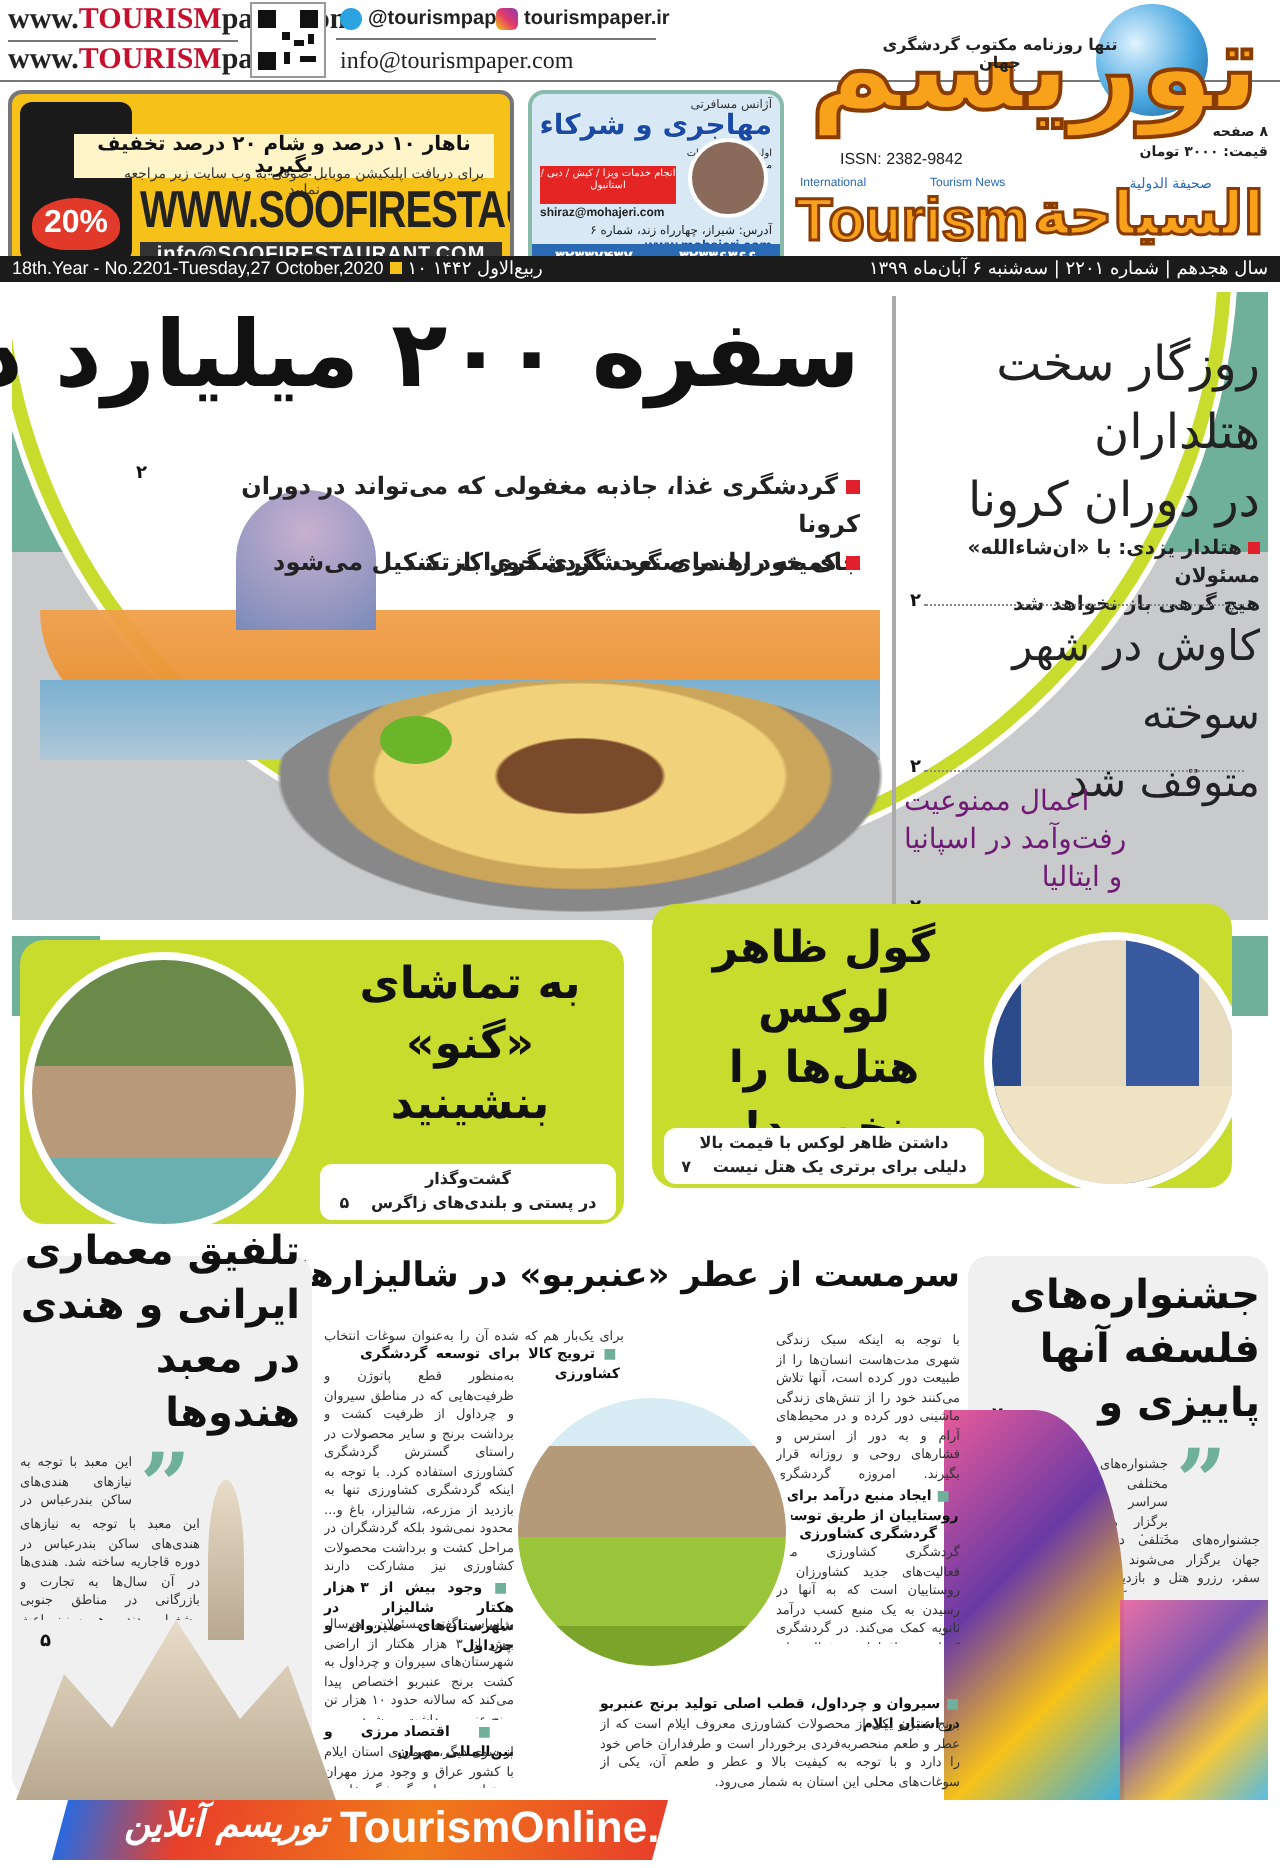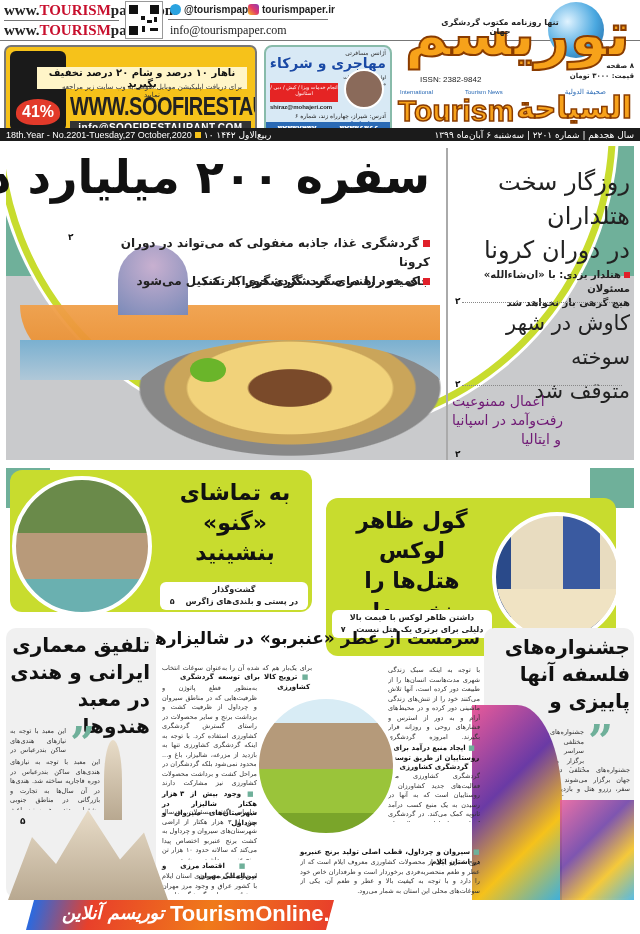--- a/index.html
+++ b/index.html
@@ -116,21 +116,21 @@
   <span class="ic" style="background:linear-gradient(45deg,#f6c21a,#e23a6a,#8a3ab5)"></span>
   <span>tourismpaper.ir</span>
 </div>
 <div class="abs hr" style="left:168px;top:19px;width:160px"></div>
 <div class="abs social" style="left:170px;top:23px;font-family:'Liberation Serif',serif;font-size:12px;font-weight:normal">
   <span>info@tourismpaper.com</span>
 </div>
 
 <div class="abs ad1" style="left:4px;top:45px;width:253px;height:92px">
   <div class="phone"></div>
-  <div class="badge20">41%</div>
+  <div class="badge20">20%</div>
   <div class="l2">ناهار ۱۰ درصد و شام ۲۰ درصد تخفیف بگیرید</div>
   <div class="l3">برای دریافت اپلیکیشن موبایل صوفی به وب سایت زیر مراجعه نمایید</div>
   <div class="l4">WWW.SOOFIRESTAURANT.COM</div>
   <div class="l5">info@SOOFIRESTAURANT.COM</div>
 </div>
 
 <div class="abs ad2" style="left:264px;top:45px;width:128px;height:92px">
   <div class="t">آژانس مسافرتی</div>
   <div class="h">مهاجری و شرکاء</div>
   <div class="s">اولین شرکت خدمات مسافرتی در ایران</div>
@@ -202,21 +202,21 @@
 <div class="abs num" style="left:455px;top:379px">۲</div>
 <div class="abs dots" style="left:462px;top:385px;width:160px"></div>
 <div class="abs side-m" style="left:452px;top:392px;width:178px;text-align:left;direction:rtl">
   <div style="text-align:left">اعمال ممنوعیت</div>
   <div style="text-align:left">رفت‌وآمد در اسپانیا</div>
   <div style="text-align:center">و ایتالیا</div>
 </div>
 <div class="abs num" style="left:455px;top:449px">۲</div>
 
 <div class="abs teal" style="left:590px;top:468px;width:44px;height:40px"></div>
-<div class="abs greenbox" style="left:326px;top:498px;width:290px;height:158px">
+<div class="abs greenbox" style="left:326px;top:452px;width:290px;height:142px">
   <div class="abs photo-hotel" style="left:166px;top:14px;width:130px;height:130px">
       <div class="bed"></div>
     </div>
   <div class="abs boxtitle" style="left:6px;top:8px;width:160px">
     <div>گول ظاهر لوکس</div>
     <div>هتل‌ها را</div>
     <div>نخورید!</div>
   </div>
   <div class="abs pill" style="left:6px;top:112px;width:160px;padding:2px 4px">
     <div>داشتن ظاهر لوکس با قیمت بالا</div>
@@ -260,21 +260,21 @@
 <div class="abs bodytxt" style="left:162px;top:664px;width:150px;height:10px;overflow:hidden">برای یک‌بار هم که شده آن را به‌عنوان سوغات انتخاب کرده‌اند.</div>
 <div class="abs sub bodytxt" style="left:180px;top:673px;width:130px;font-weight:bold">ترویج کالا برای توسعه گردشگری کشاورزی</div>
 <div class="abs bodytxt" style="left:162px;top:684px;width:95px;height:104px;overflow:hidden">به‌منظور قطع پاتوژن و ظرفیت‌هایی که در مناطق سیروان و چرداول از ظرفیت کشت و برداشت برنج و سایر محصولات در راستای گسترش گردشگری کشاورزی استفاده کرد. با توجه به اینکه گردشگری کشاورزی تنها به بازدید از مزرعه، شالیزار، باغ و... محدود نمی‌شود بلکه گردشگران در مراحل کشت و برداشت محصولات کشاورزی نیز مشارکت دارند می‌توان با این اقدامات برای بسیاری از گردشگران جالب بوده و به جذب گردشگر و توسعه منطقه کمک شایانی می‌کند.</div>
 <div class="abs sub bodytxt" style="left:162px;top:790px;width:95px;font-weight:bold">وجود بیش از ۳ هزار هکتار شالیزار در شهرستان‌های سیروان و چرداول</div>
 <div class="abs bodytxt" style="left:162px;top:808px;width:95px;height:52px;overflow:hidden">براساس گفته مسئولان، هرسال بیش از ۳ هزار هکتار از اراضی شهرستان‌های سیروان و چرداول به کشت برنج عنبربو اختصاص پیدا می‌کند که سالانه حدود ۱۰ هزار تن برنج عنبربو برداشت می‌شود.</div>
 <div class="abs sub bodytxt" style="left:162px;top:862px;width:95px;font-weight:bold">اقتصاد مرزی و بین‌المللی مهران</div>
 <div class="abs bodytxt" style="left:162px;top:872px;width:95px;height:22px;overflow:hidden">از سوی دیگر، هم‌مرزی استان ایلام با کشور عراق و وجود مرز مهران می‌تواند در جلب گردشگر خارجی نیز نقش بسزایی داشته باشد.</div>
 <div class="abs valley" style="left:256px;top:696px;width:140px;height:140px"></div>
 
 <div class="abs graybox" style="left:6px;top:628px;width:150px;height:270px"></div>
-<div class="abs col-h" style="left:10px;top:632px;width:140px">
+<div class="abs col-h" style="left:10px;top:612px;width:140px">
   <div>تلفیق معماری</div>
   <div>ایرانی و هندی</div>
   <div>در معبد هندوها</div>
 </div>
 <div class="abs quote" style="left:70px;top:722px">”</div>
 <div class="abs bodytxt" style="left:10px;top:727px;width:56px;height:30px;overflow:hidden">این معبد با توجه به نیازهای هندی‌های ساکن بندرعباس در دوره قاجاریه ساخته شد. هندی‌ها در آن سال‌ها به تجارت و بازرگانی در مناطق جنوبی مشغول بودند و همین نیز باعث شده بود که معبدها با مساجدی چون مسجد رنگونی‌ها بنا و ساخته شود. بنای معبد هندوها در بندرعباس نمادی از معماری هندی و ایرانی است.</div>
 <div class="abs bodytxt" style="left:10px;top:758px;width:90px;height:52px;overflow:hidden">این معبد با توجه به نیازهای هندی‌های ساکن بندرعباس در دوره قاجاریه ساخته شد. هندی‌ها در آن سال‌ها به تجارت و بازرگانی در مناطق جنوبی مشغول بودند و همین نیز باعث شده بود که معبدها با مساجدی چون مسجد رنگونی‌ها بنا و ساخته شود. بنای معبد هندوها در بندرعباس نمادی از معماری هندی و ایرانی است.</div>
 <div class="abs num" style="left:20px;top:816px">۵</div>
 <div class="abs temple" style="left:104px;top:740px;width:18px;height:80px;border-radius:50% 50% 0 0"></div>
 <div class="abs temple" style="left:8px;top:810px;width:160px;height:90px;clip-path:polygon(0 100%,15% 30%,30% 60%,50% 0,70% 55%,85% 25%,100% 100%)"></div>

